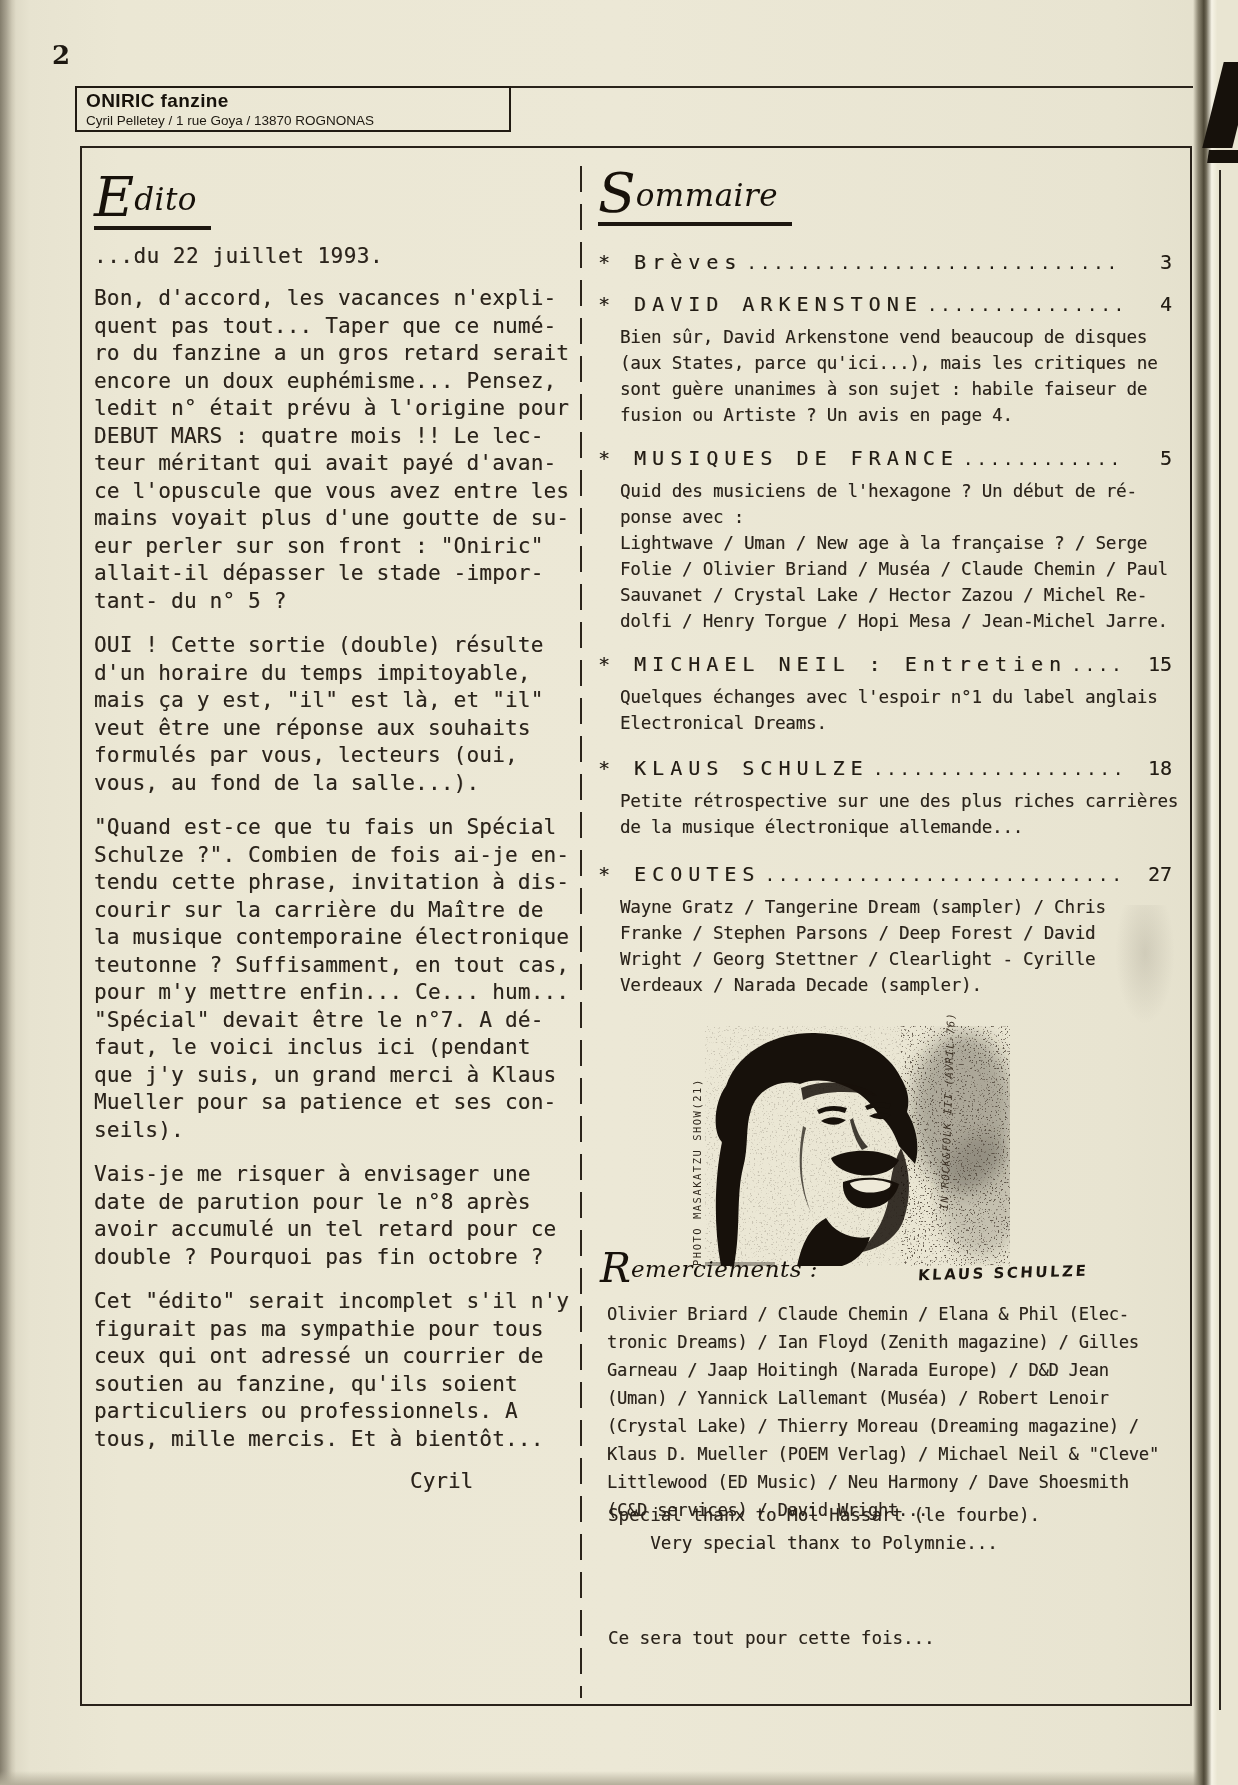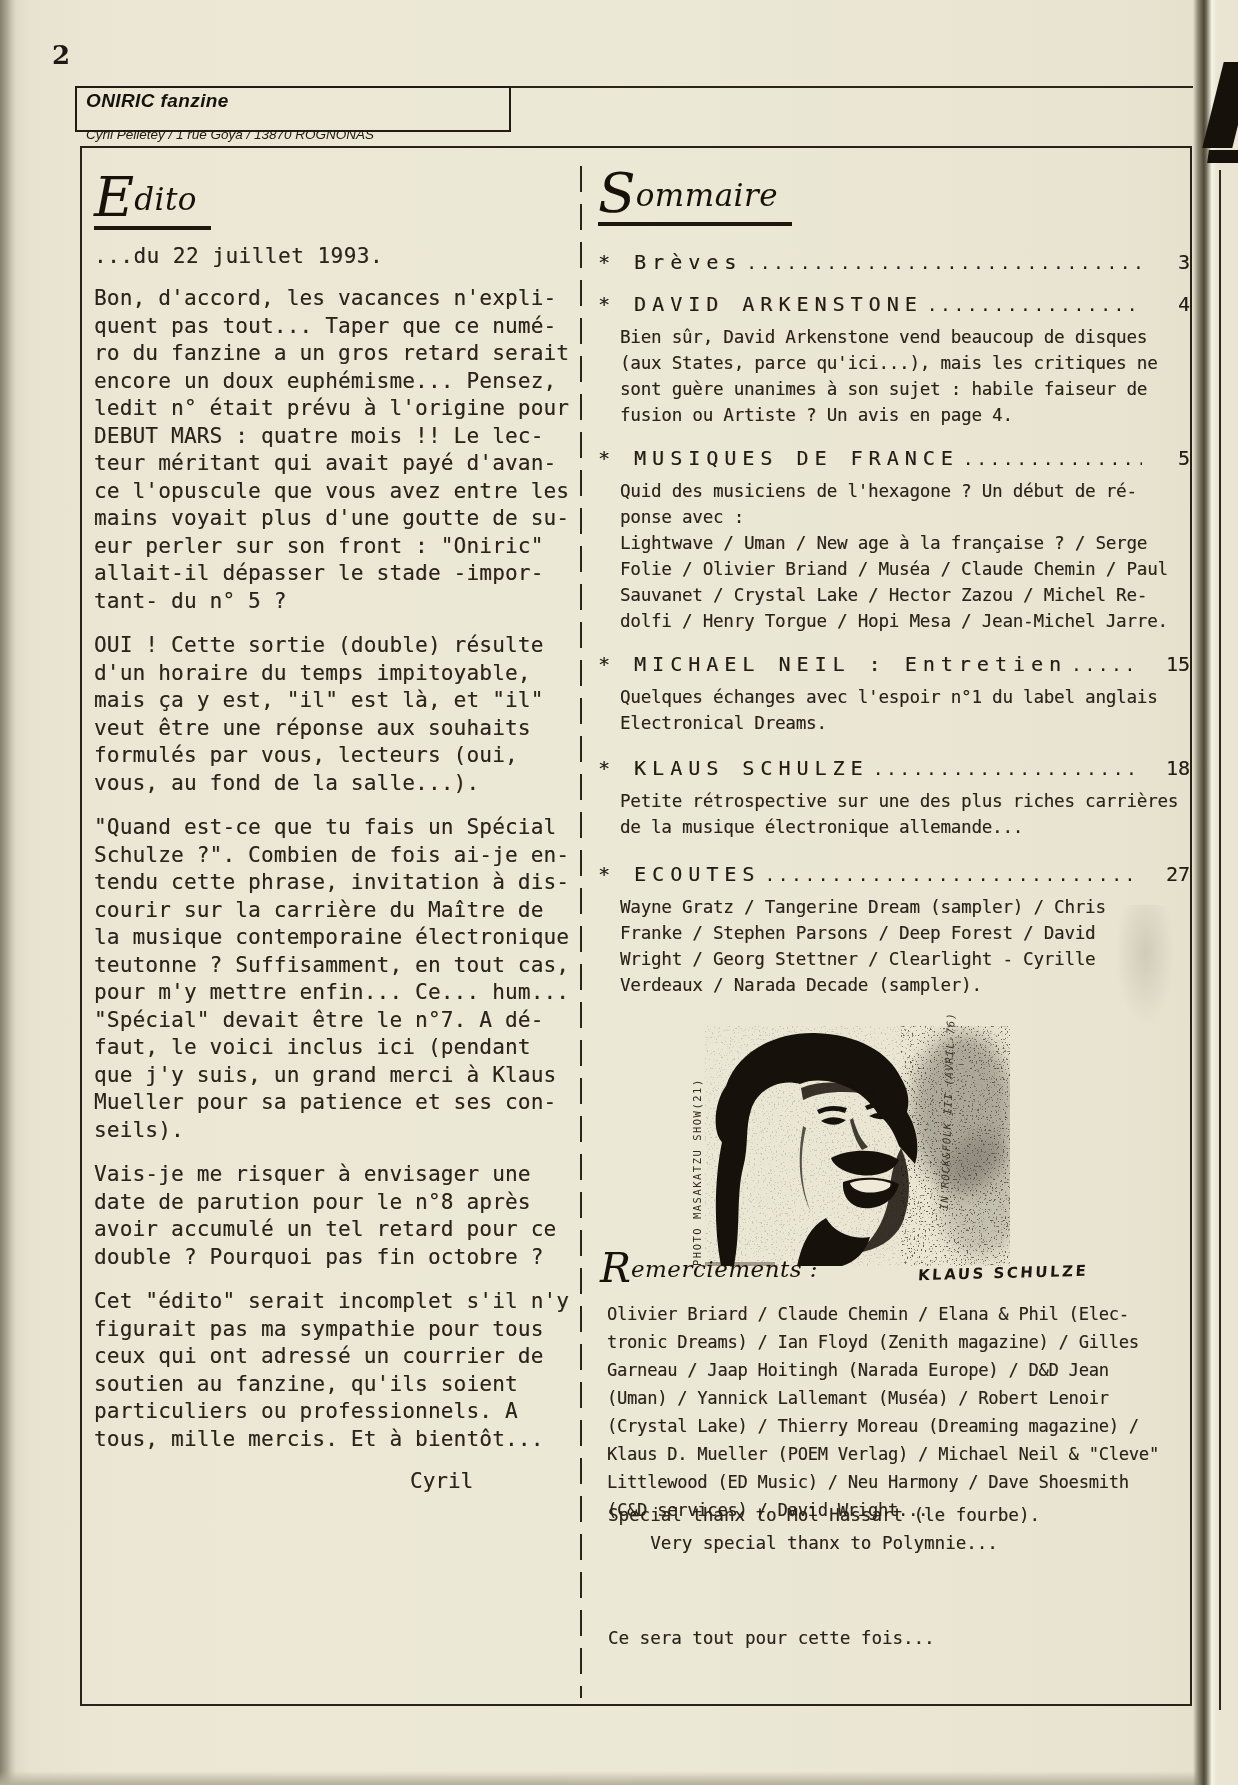--- a/index.html
+++ b/index.html
@@ -15,22 +15,22 @@
              background:linear-gradient(90deg,rgba(0,0,0,0) 0,#8c8672 22%,#4f4938 45%,#7a english 0,#6f6957 55%,#f6f3e6 78%,#eae6d3 100%);
              background:linear-gradient(90deg,rgba(0,0,0,0) 0,#8c8672 22%,#4f4938 45%,#6f6957 55%,#f6f3e6 78%,#eae6d3 100%);}
   .next-page{position:absolute;left:1217px;top:0;width:21px;height:100%;background:#e9e5d2;}
   .np-letter{position:absolute;left:1213px;top:62px;width:30px;height:86px;background:#16110b;transform:skewX(-14deg);}
   .np-letter-foot{position:absolute;left:1208px;top:150px;width:34px;height:13px;background:#16110b;transform:skewX(-8deg);}
   .np-frame-line{position:absolute;left:1219px;top:170px;width:2px;height:1540px;background:#2e2820;}
 
   .page-num{position:absolute;left:52px;top:40px;font-family:"DejaVu Serif",serif;font-weight:bold;font-size:26px;color:#1d1811;}
 
   .header-box{position:absolute;left:75px;top:86px;width:436px;height:46px;border:2px solid #211b13;padding:2px 0 0 9px;box-sizing:border-box;font-family:"Liberation Sans","DejaVu Sans",sans-serif;}
-  .header-title{font-weight:bold;font-style:italic;font-size:19px;letter-spacing:0.4px;color:#17120c;}
-  .header-address{font-size:13.5px;color:#1d1811;margin-top:15px;font-style:italic;}
+  .header-title{font-weight:bold;font-size:19px;letter-spacing:0.4px;color:#17120c;}
+  .header-address{font-size:13.5px;color:#1d1811;margin-top:1px;}
   .header-rule{position:absolute;left:511px;top:86px;width:682px;height:2px;background:#2a241b;}
 
   .frame{position:absolute;left:80px;top:146px;width:1112px;height:1560px;border:2px solid #29221a;box-sizing:border-box;}
   .divider{position:absolute;left:580px;top:166px;width:2px;height:1532px;
            background:repeating-linear-gradient(180deg,#2b241b 0,#2b241b 26px,rgba(0,0,0,0) 26px,rgba(0,0,0,0) 38px);}
 
   
   .fancy-heading{display:inline-block;font-family:"DejaVu Serif",serif;font-style:italic;font-weight:normal;color:#17110a;
                  border-bottom:4px solid #1d1710;padding:0 14px 1px 0;line-height:1;}
   .fancy-heading .initial{font-size:55px;vertical-align:-6px;}
@@ -46,21 +46,21 @@
   .edito-date{font-size:21px;margin-top:14px;letter-spacing:0.5px;}
   .edito-para{font-size:21px;line-height:27.5px;margin-top:17px;letter-spacing:0.2px;}
   .edito-sig{font-size:21px;margin-top:16px;padding-left:316px;}
 
   .sommaire-col{position:absolute;left:598px;top:160px;width:592px;}
   .sommaire-col .fancy-heading{margin-top:6px;}
   .toc-entry{margin-top:18px;}
   .toc-entry.first{margin-top:24px;}
   .toc-entry.gap20{margin-top:20px;}
   .toc-entry.gap22{margin-top:22px;}
-  .toc-row{display:flex;align-items:baseline;}
+  .toc-row{display:flex;align-items:baseline;padding-right:18px;}
   .toc-title{font-size:20px;letter-spacing:6px;white-space:pre;color:#221c14;text-shadow:0.4px 0.4px 0 rgba(45,36,26,0.45);}
   .toc-dots{flex:1 1 0;overflow:hidden;white-space:nowrap;font-size:18px;letter-spacing:2.5px;margin:0 4px;color:#221c14;}
   .toc-page{font-size:20px;min-width:44px;text-align:right;color:#221c14;text-shadow:0.4px 0.4px 0 rgba(45,36,26,0.45);}
   .toc-desc{font-size:17.5px;line-height:26px;margin:8px 0 0 22px;letter-spacing:-0.2px;}
 
   
   .photo-wrap{position:absolute;left:705px;top:1026px;width:305px;height:240px;}
   .photo-svg{position:absolute;left:0;top:0;}
   .photo-left-caption{position:absolute;left:-14px;top:0;height:240px;writing-mode:vertical-rl;transform:rotate(180deg);
                       font-size:10.5px;letter-spacing:1.5px;color:#2e261b;white-space:nowrap;}

